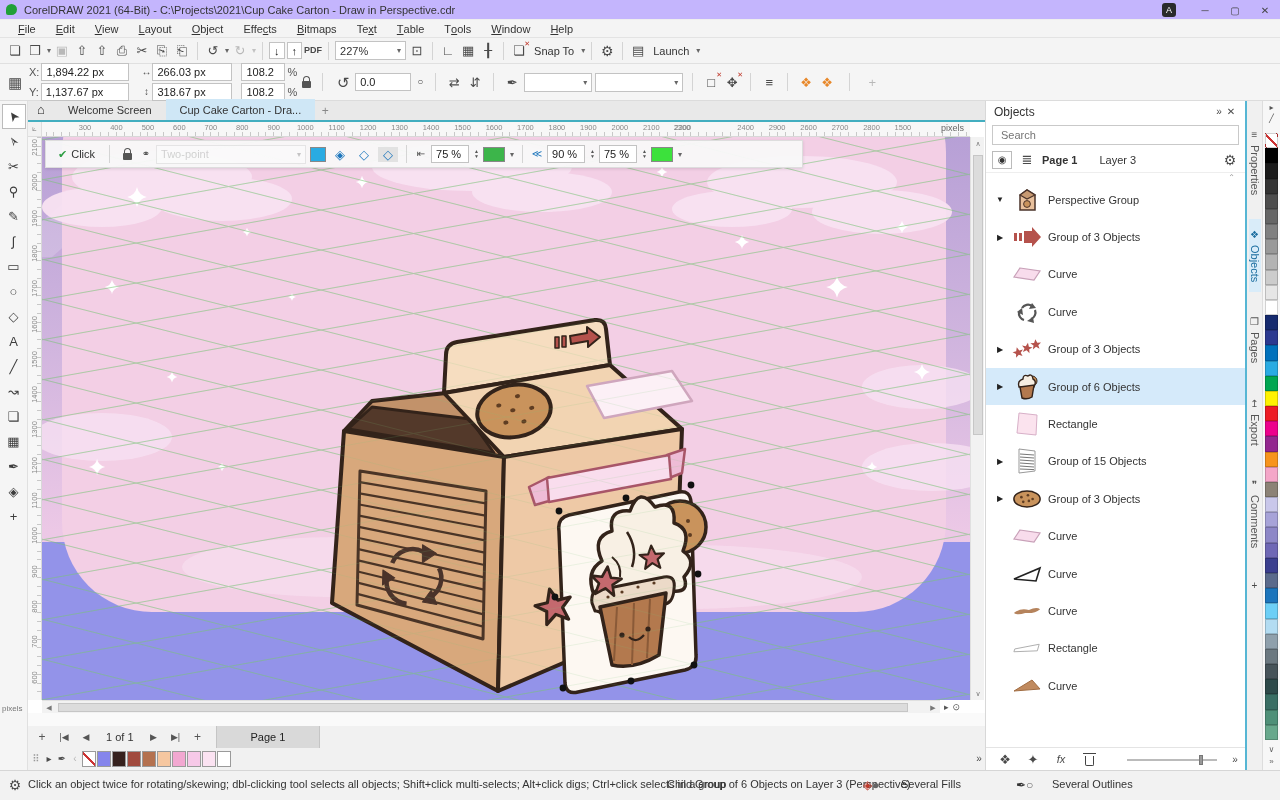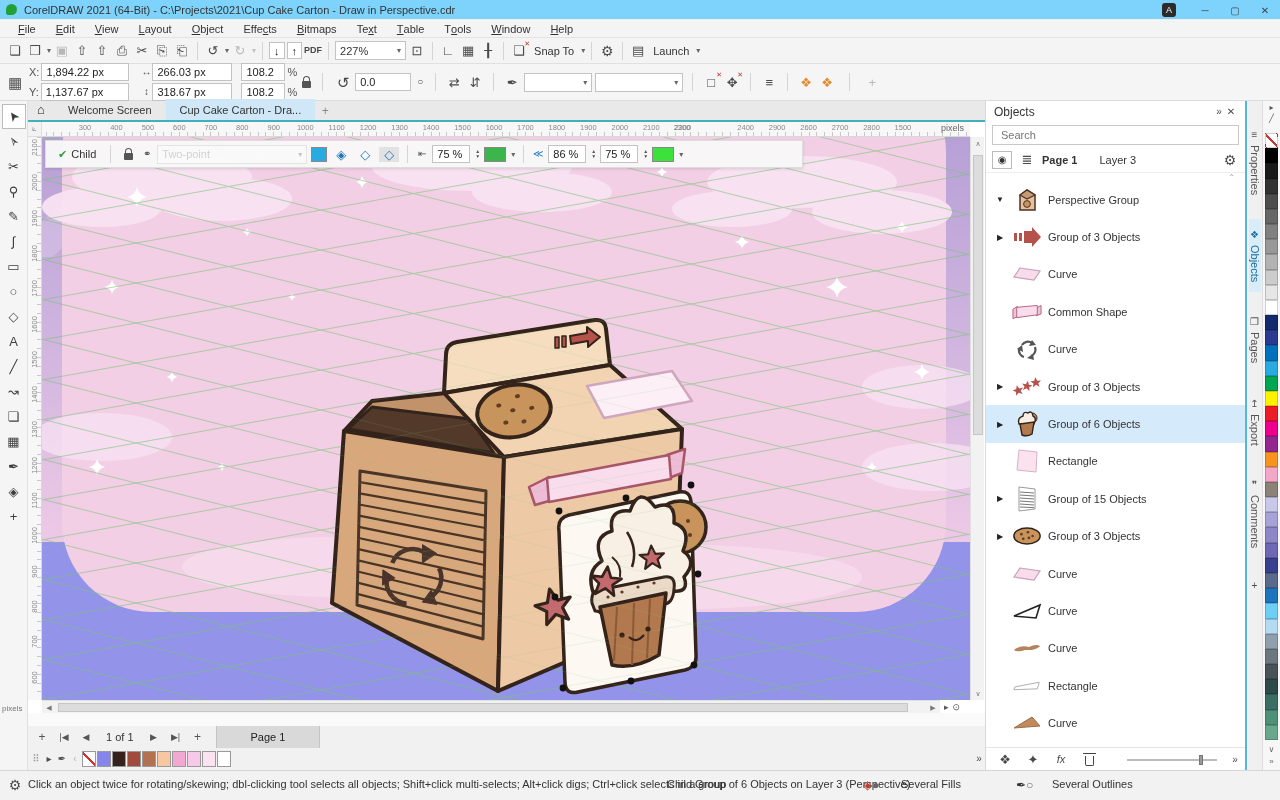--- a/index.html
+++ b/index.html
@@ -7,21 +7,21 @@
   .app{position:relative;width:1280px;height:800px;background:#fff;overflow:hidden;
        font-family:"Liberation Sans", sans-serif;color:#333;font-size:11px;-webkit-font-smoothing:antialiased;}
   .abs{position:absolute;}
   .ic{display:inline-flex;align-items:center;justify-content:center;min-width:18px;height:18px;
       font-size:13px;color:#4a4a4a;line-height:1;}
   .ic.sm{font-size:10px;min-width:12px;}
   .dis{opacity:.35;}
   .sep{width:1px;height:18px;background:#d4d4d4;margin:0 4px;}
   .caret{font-size:8px;color:#666;margin-left:1px;}
   
-  .titlebar{left:0;top:0;width:1280px;height:20px;background:#7dd3fc;display:flex;align-items:center;padding-left:6px;border-bottom:1px solid #eee;}
+  .titlebar{left:0;top:0;width:1280px;height:20px;background:#c4b5fd;display:flex;align-items:center;padding-left:6px;border-bottom:1px solid #eee;}
   .corel-logo{width:11px;height:11px;background:#21a038;border-radius:50% 50% 50% 2px;margin-right:7px;}
   .win-controls{position:absolute;right:0;top:0;height:20px;display:flex;align-items:center;}
   .win-btn{width:30px;height:20px;display:flex;align-items:center;justify-content:center;font-size:10px;color:#444;}
   .ink-icon{width:14px;height:14px;background:#2b2b2b;color:#fff;border-radius:3px;font-size:9px;display:flex;align-items:center;justify-content:center;margin-right:14px;}
   
   .menubar{left:0;top:20px;width:1280px;height:18px;background:#f4f4f4;display:flex;align-items:center;padding-left:8px;border-bottom:1px solid #e3e3e3;}
   .menu-item{padding:0 10px;height:18px;display:flex;align-items:center;color:#333;}
   
   .toolbar{left:0;top:38px;width:1280px;height:26px;background:#f4f4f4;display:flex;align-items:center;padding-left:6px;border-bottom:1px solid #e0e0e0;gap:2px;}
   .combo{background:#fff;border:1px solid #c3c3c3;height:19px;display:flex;align-items:center;padding:0 4px;gap:4px;}
@@ -616,21 +616,21 @@
         <circle cx="521" cy="551" r="3.4"></circle>
           <circle cx="589" cy="544" r="3.4"></circle>
           <circle cx="652" cy="528" r="3.4"></circle>
       </g>
     </svg>
   </div>
 
   <div class="persp abs">
     <span class="btn">
       <span style="color:#2f9e44;font-size:11px">✔</span>
-      <span>Child</span>
+      <span>Click</span>
     </span>
     <span class="sep"></span>
     <span class="ic">
         <span class="lock-css"></span>
       </span>
     <span class="ic sm">⚭</span>
     <div class="combo dis" style="width:150px">
       <span style="flex:1;color:#888">Two-point</span>
         <span class="caret">▾</span>
     </div>
@@ -642,21 +642,21 @@
     <span class="ic sm">⇤</span>
     <span class="field" style="width:38px">
         <span>75 %</span>
       </span>
     <span class="spin">▲<br>▼</span>
     <span class="swatch" style="background:#3cb54a"></span>
     <span class="caret">▾</span>
     <span class="sep"></span>
     <span class="ic sm" style="color:#1c75bc">≪</span>
     <span class="field" style="width:38px">
-        <span>86 %</span>
+        <span>90 %</span>
       </span>
     <span class="spin">▲<br>▼</span>
     <span class="field" style="width:38px">
         <span>75 %</span>
       </span>
     <span class="spin">▲<br>▼</span>
     <span class="swatch" style="background:#3ce13c"></span>
     <span class="caret">▾</span>
   </div>
 
@@ -764,31 +764,20 @@
           <span class="obj-label">Group of 3 Objects</span>
         </div>
         <div class="obj-row">
           <span class="obj-exp"></span>
           <span class="obj-thumb">
             <svg width="30" height="18" viewBox="0 0 30 18">
               <polygon points="8,3 28,6 22,15 2,12" fill="#f8dcec" stroke="#c8a0b8" stroke-width="1.2"></polygon>
             </svg>
           </span>
           <span class="obj-label">Curve</span>
-        </div>
-        <div class="obj-row">
-          <span class="obj-exp"></span>
-          <span class="obj-thumb">
-            <svg width="32" height="18" viewBox="0 0 32 18">
-              <polygon points="1,6 6,3 6,14 1,16" fill="#f0c3da" stroke="#b06078"></polygon>
-              <polygon points="31,2 26,5 26,13 31,11" fill="#f0c3da" stroke="#b06078"></polygon>
-              <polygon points="5,4 27,2 27,12 5,15" fill="#f9dded" stroke="#b06078"></polygon>
-            </svg>
-          </span>
-          <span class="obj-label">Common Shape</span>
         </div>
         <div class="obj-row">
           <span class="obj-exp"></span>
           <span class="obj-thumb">
             <svg width="26" height="24" viewBox="0 0 26 24">
               <g stroke="#555" stroke-width="2.2" fill="none">
                 <path d="M8,8 A7,7 0 0 1 18,6"></path>
                 <path d="M21,10 A7,7 0 0 1 17,19"></path>
                 <path d="M10,20 A7,7 0 0 1 5,12"></path>
               </g>

